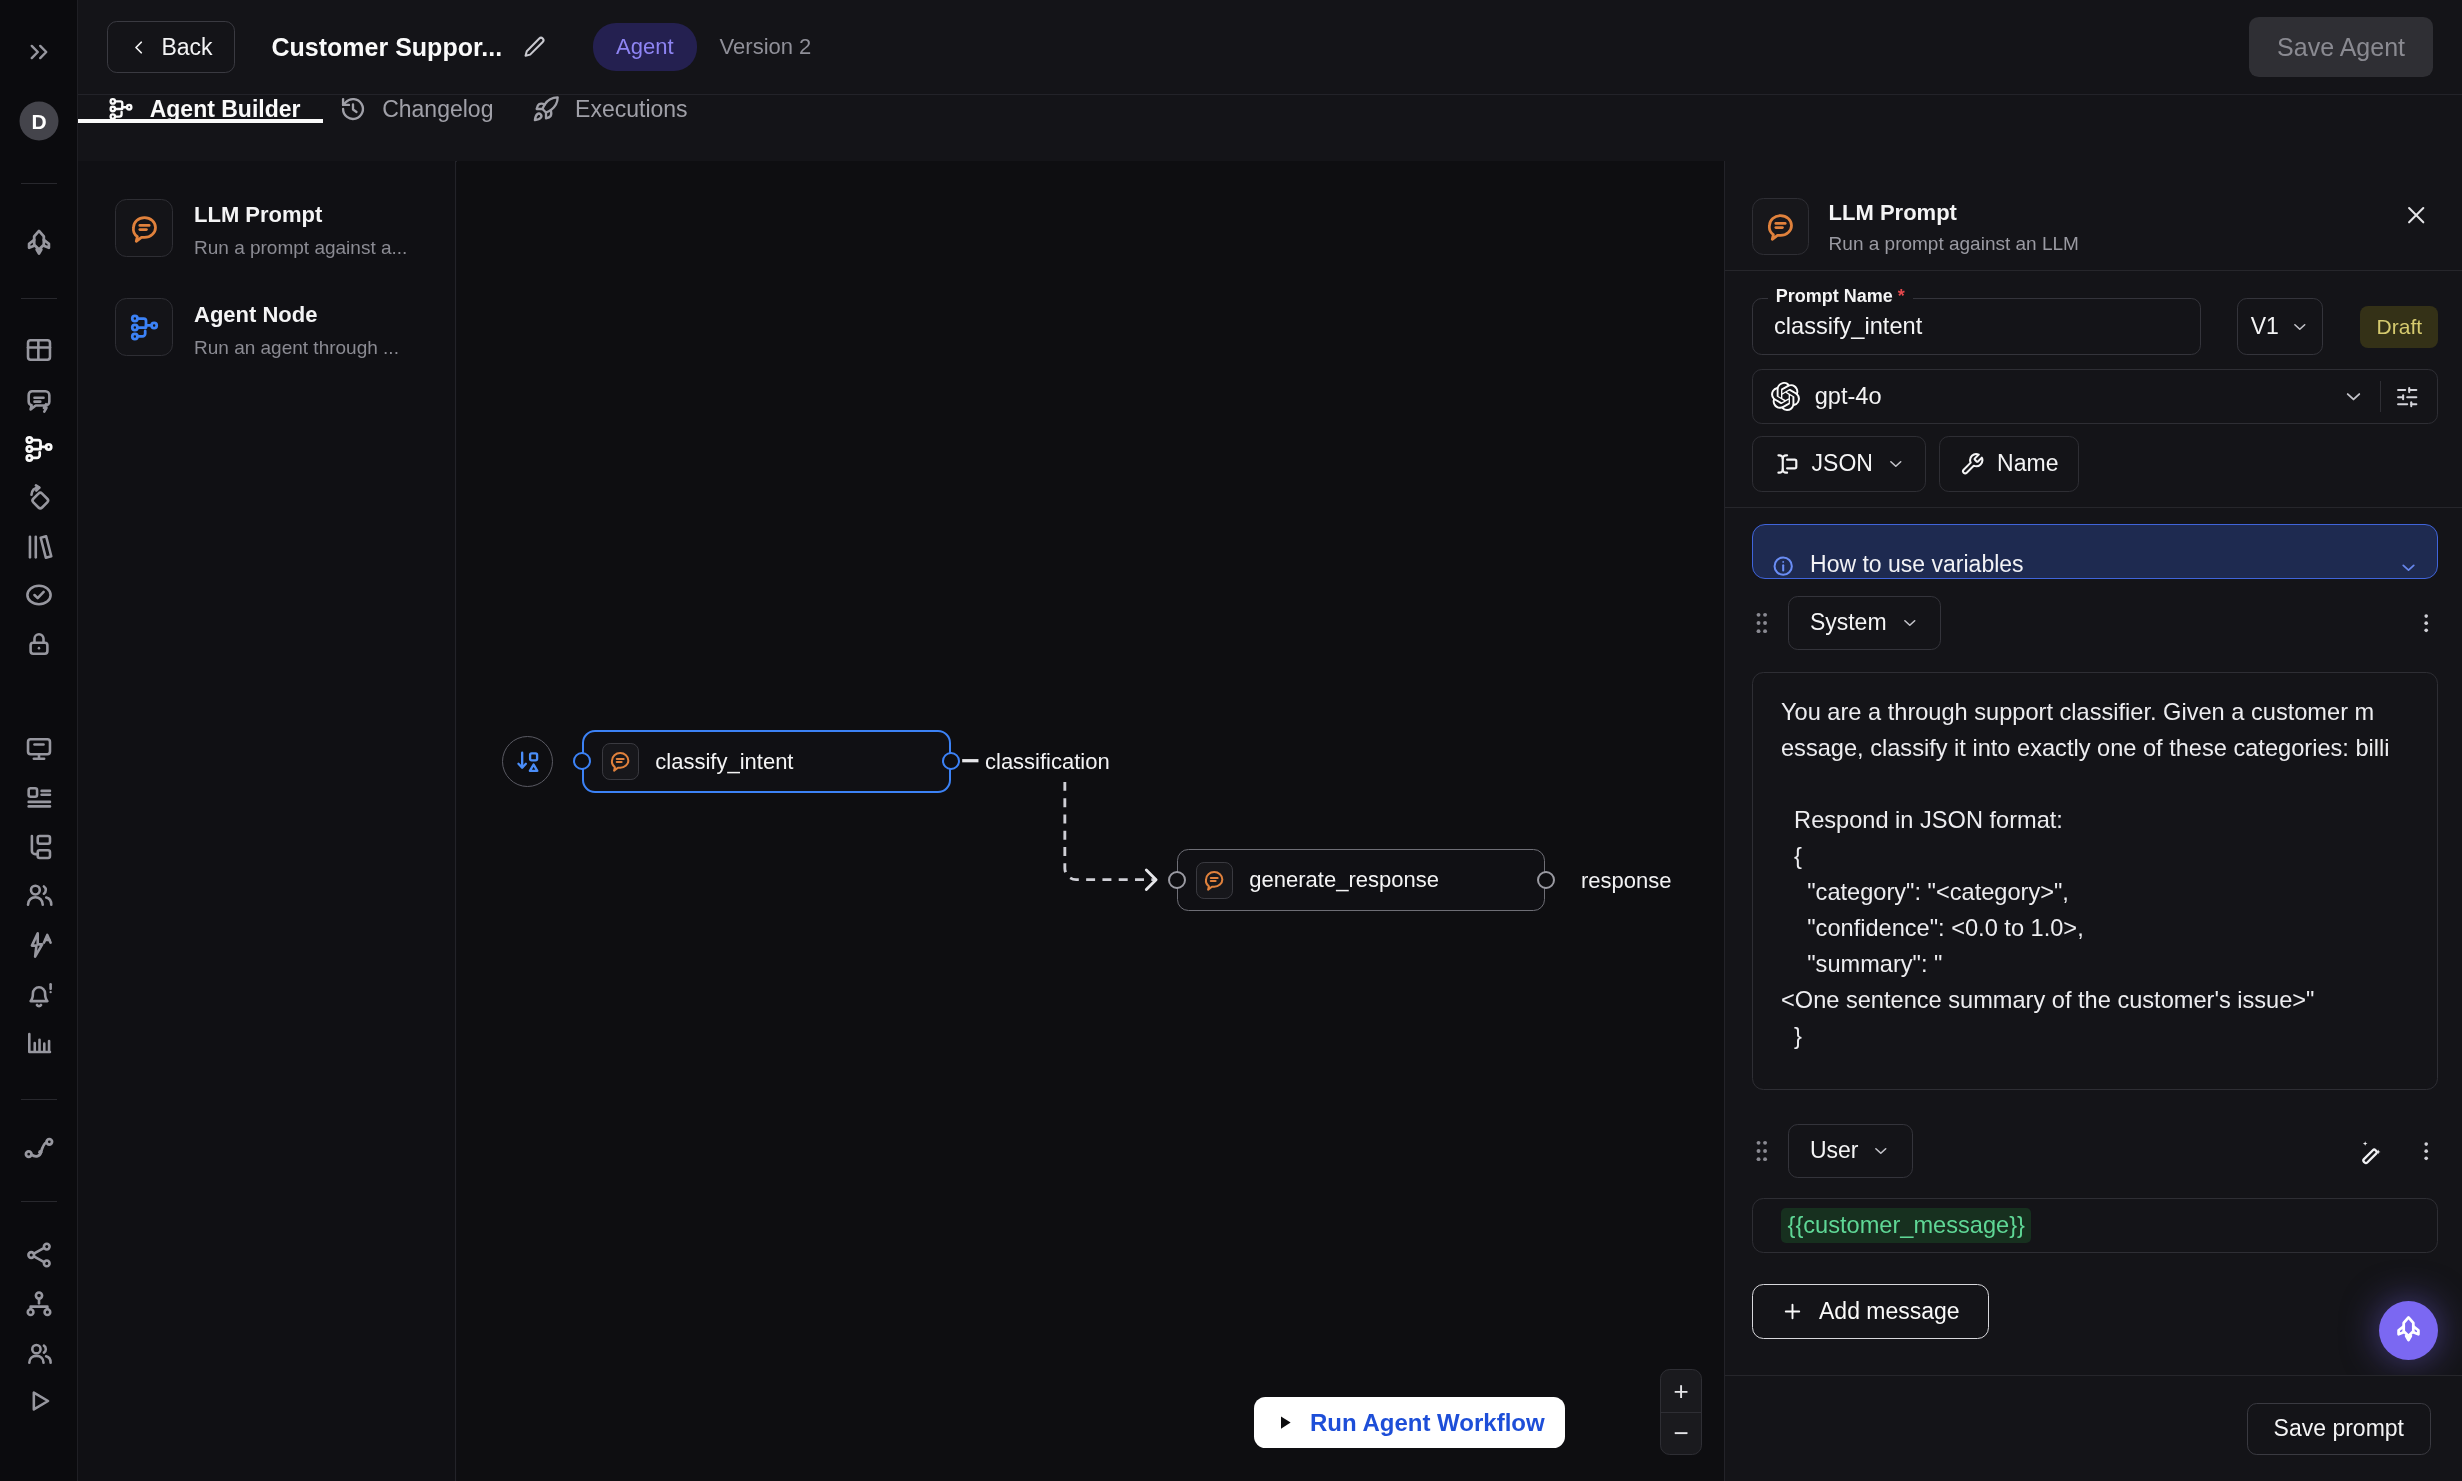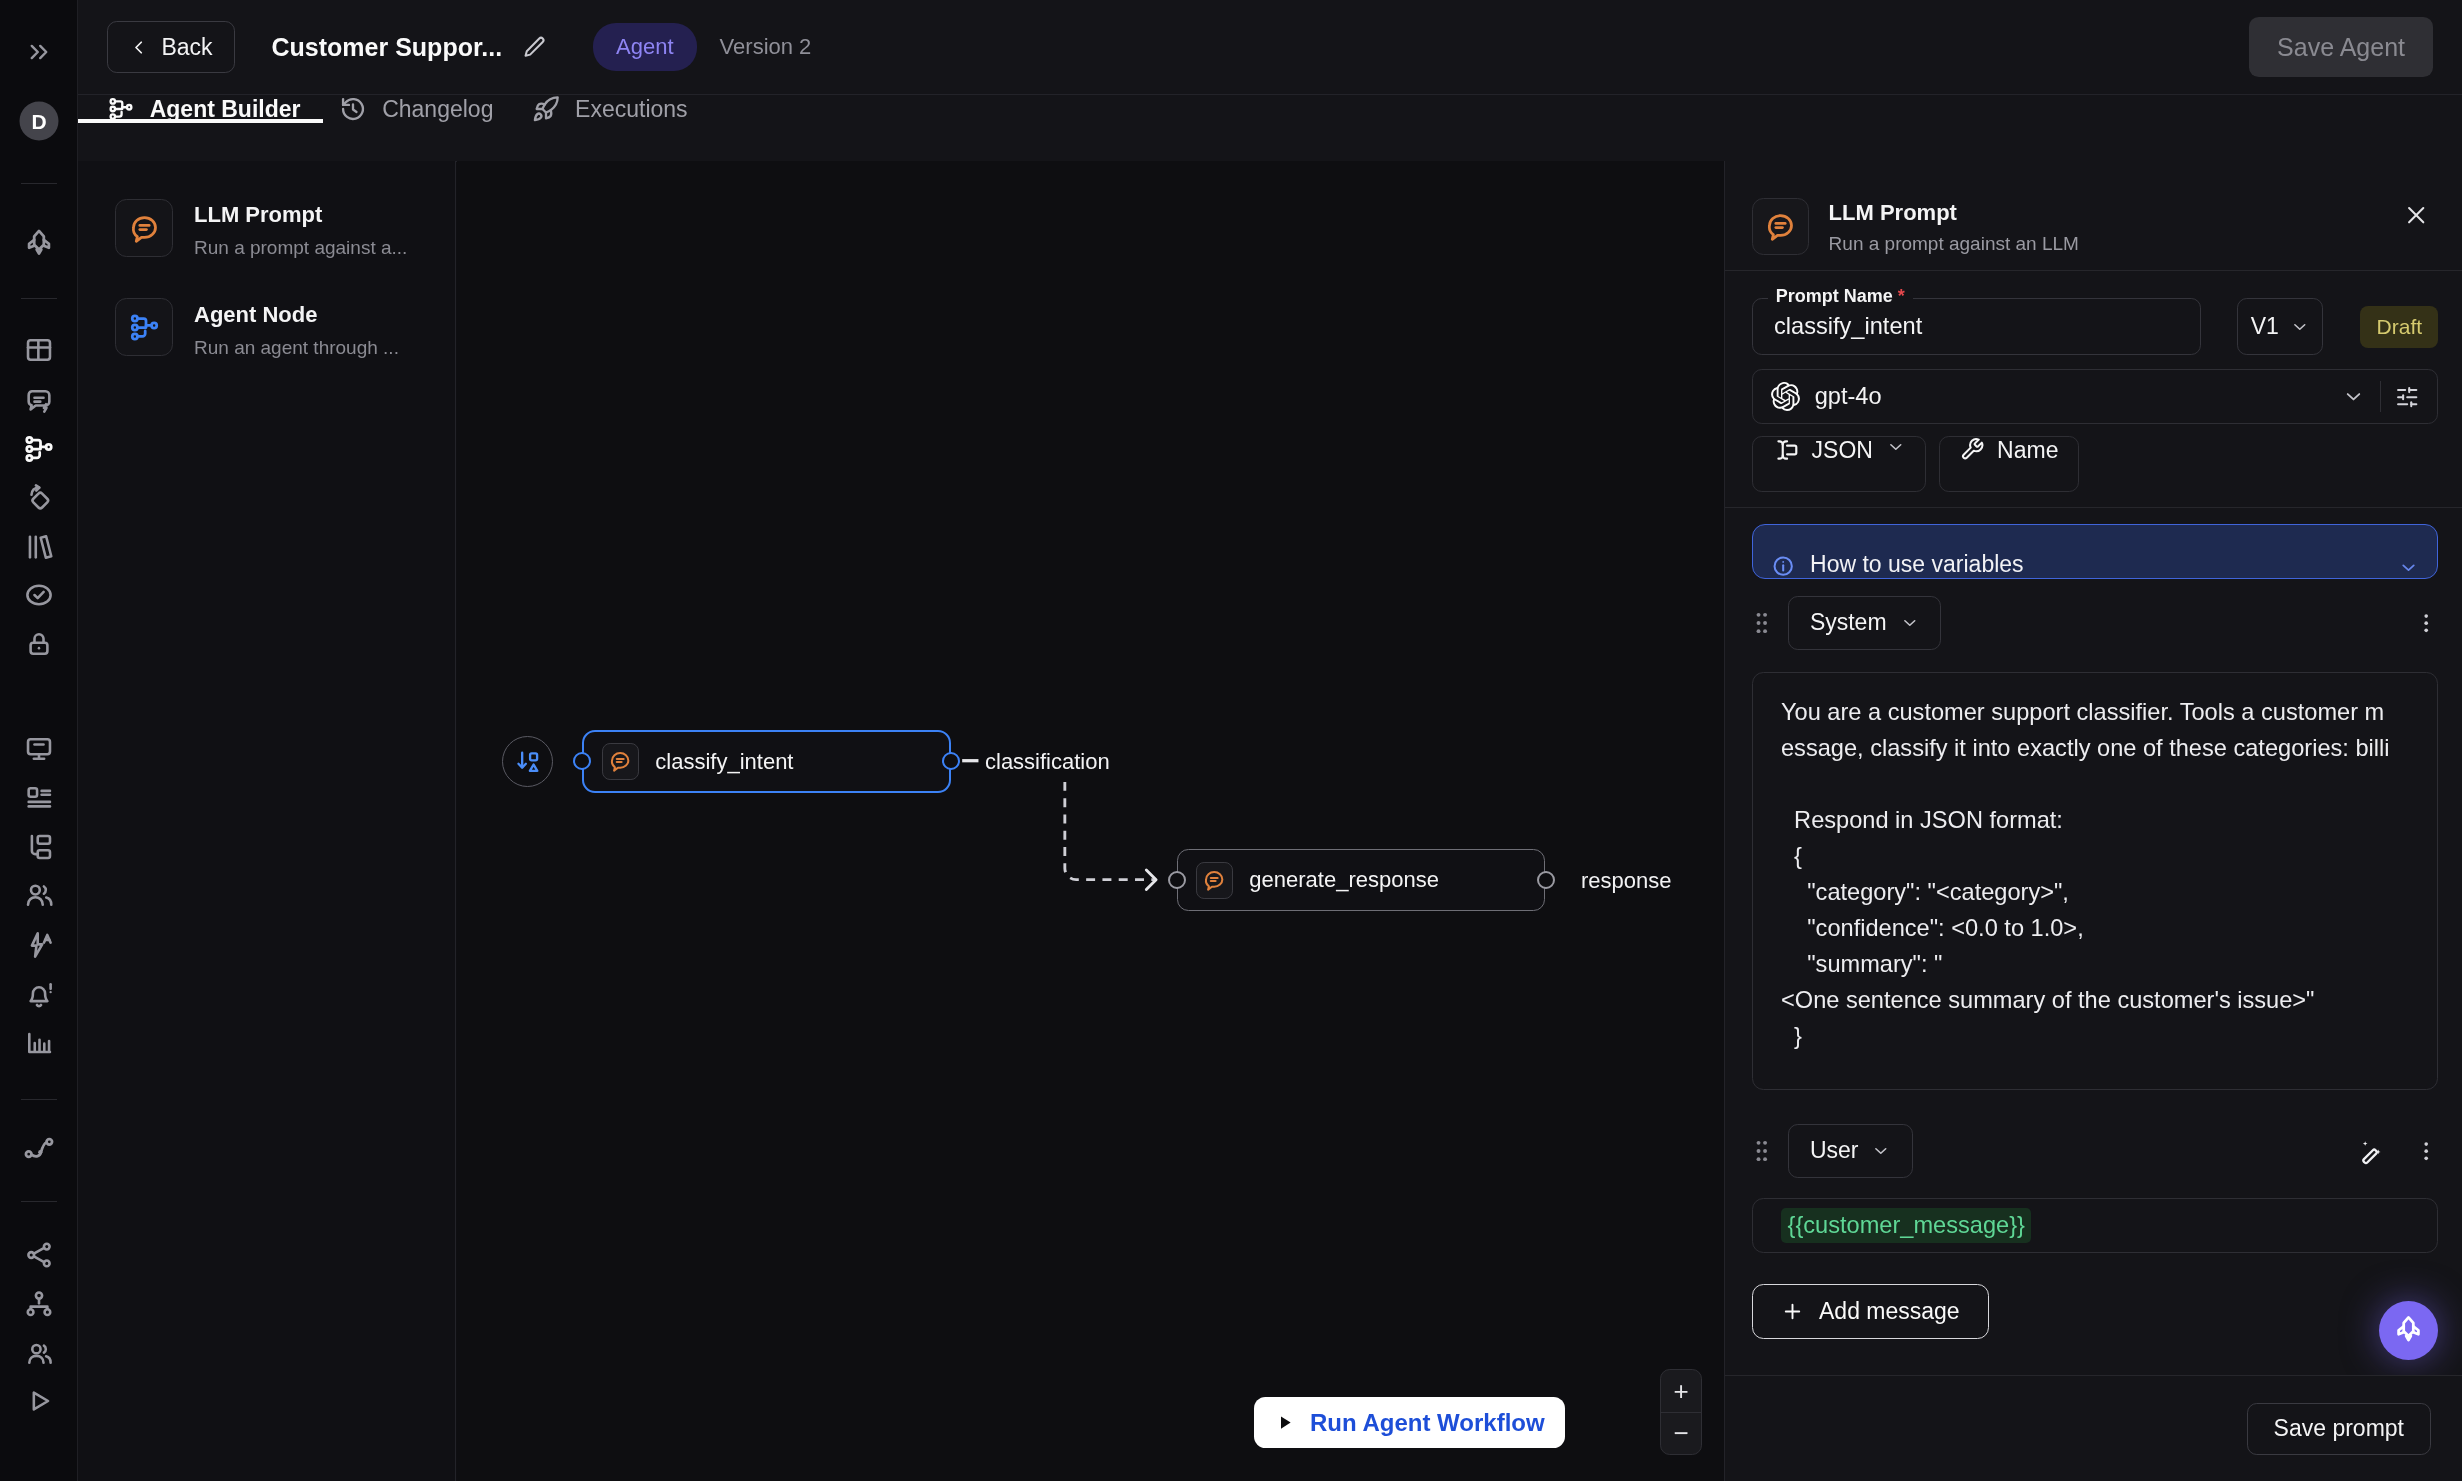--- a/index.html
+++ b/index.html
@@ -89,21 +89,21 @@
   .draft { margin-left:37px; align-self:center; height:42px; background:#343117; color:#d5ca6f; border-radius:8.1px;
            display:flex; align-items:center; padding:0 16.3px; font-size:21px; }
 
   .model-row { margin-top:14px; height:55px; border:0.8px solid #2e2e34; border-radius:9.8px; display:flex; align-items:center;
                padding:0 18px; gap:14.7px; cursor:pointer; }
   .model-label { font-size:23.6px; font-weight:500; color:#f4f4f5; }
   .model-right { margin-left:auto; display:flex; align-items:center; }
   .vr { width:0.8px; height:31px; background:#2e2e34; margin:0 14.7px; }
 
   .fmt-row { margin-top:11.4px; display:flex; gap:13px; height:56px; }
-  .fmt-btn { border:0.8px solid #2e2e34; border-radius:9.8px; display:flex; gap:13px; padding:0 19.6px;
+  .fmt-btn { border:0.8px solid #2e2e34; border-radius:9.8px; display:flex; align-items:center; gap:13px; padding:0 19.6px;
              font-size:23px; color:#f4f4f5; cursor:pointer; }
 
   .banner { margin-top:16.3px; height:55px; background:#1e2a50; border:1.6px solid #4064da; border-radius:13px;
             display:flex; align-items:flex-end; gap:14.7px; padding:0 18px; color:#f2f2f5; font-size:23px; cursor:pointer; }
   .banner .chev { margin-left:auto; color:#6786ec; display:flex; }
 
   .role-row { display:flex; align-items:center; height:54px; }
   .role-row.sys { margin-top:16.3px; }
   .role-row.usr { margin-top:34px; }
   .grip { color:#8a8a92; margin-right:16.3px; display:flex; cursor:grab; }
@@ -562,21 +562,21 @@
     <span class="kebab">
       <svg width="24.4" height="24.4" viewBox="0 0 24 24" fill="currentColor">
           <circle cx="12" cy="5" r="1.8"></circle>
           <circle cx="12" cy="12" r="1.8"></circle>
           <circle cx="12" cy="19" r="1.8"></circle>
         </svg>
     </span>
   </div>
 
   <div class="sys-box">
-    <div class="prompt-line">You are a customer support classifier. Tools a customer m</div>
+    <div class="prompt-line">You are a through support classifier. Given a customer m</div>
     <div class="prompt-line">essage, classify it into exactly one of these categories: billi</div>
     <div class="prompt-line"></div>
     <div class="prompt-line">  Respond in JSON format:</div>
     <div class="prompt-line">  {</div>
     <div class="prompt-line">    "category": "&lt;category&gt;",</div>
     <div class="prompt-line">    "confidence": &lt;0.0 to 1.0&gt;,</div>
     <div class="prompt-line">    "summary": "</div>
     <div class="prompt-line">&lt;One sentence summary of the customer's issue&gt;"</div>
     <div class="prompt-line">  }</div>
   </div>

